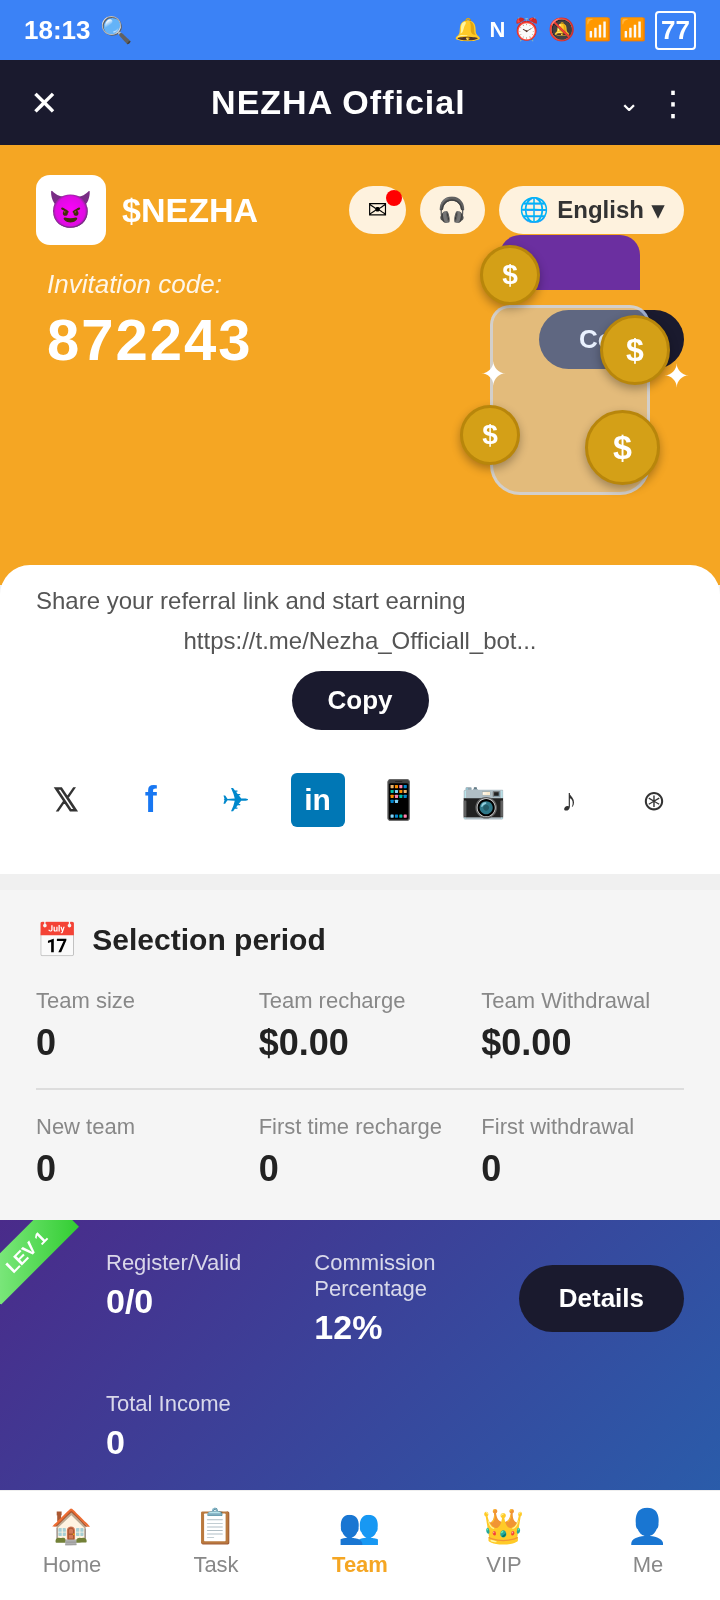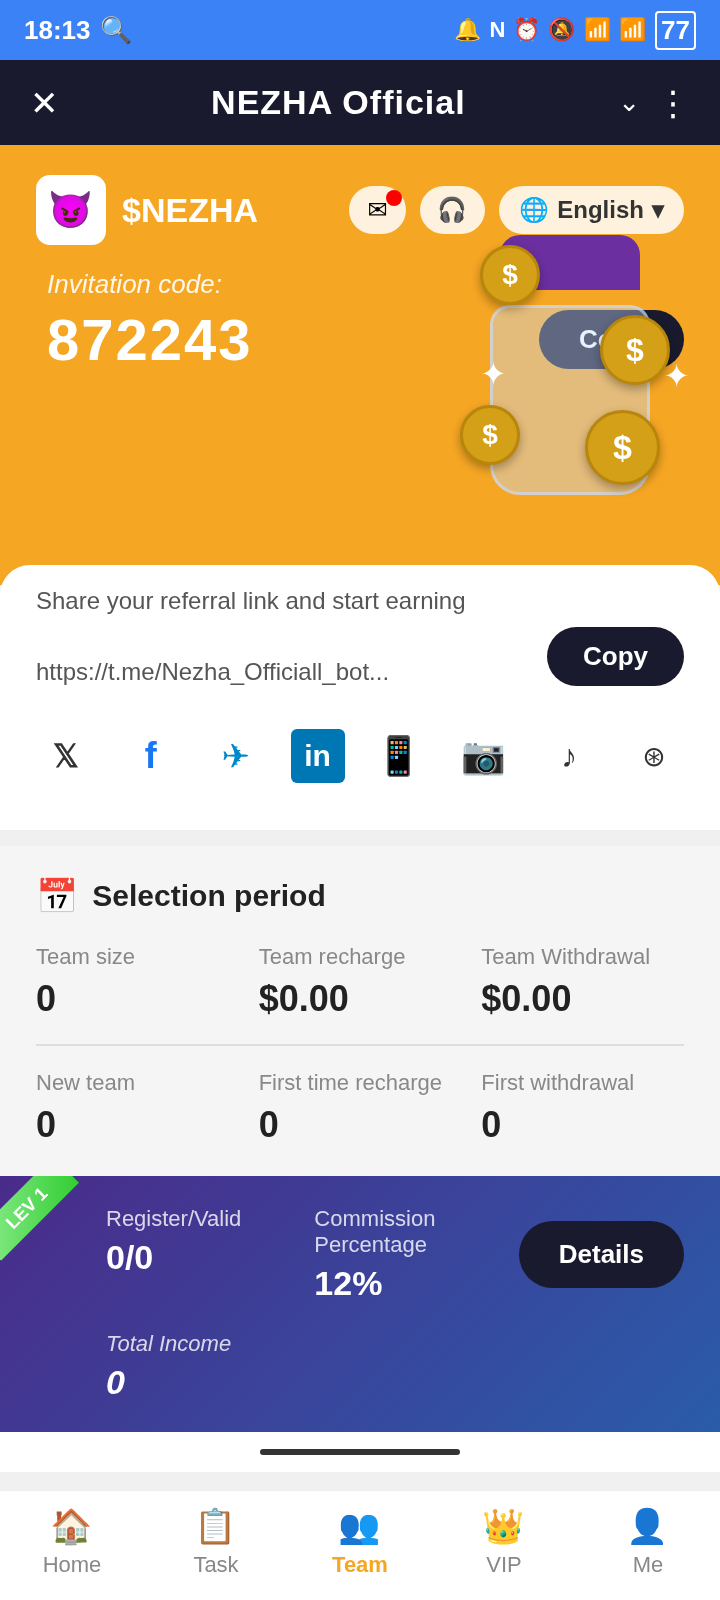--- a/index.html
+++ b/index.html
@@ -235,23 +235,24 @@
     .referral-section {
       background: white;
       border-radius: 30px 30px 0 0;
       margin-top: -20px;
       padding: 22px 36px 24px;
       position: relative;
       z-index: 2;
     }
     .referral-row {
       display: flex;
-      align-items: flex-end;
+      align-items: center;
       gap: 16px;
       margin-bottom: 30px;
+      flex-direction: column;
     }
     .referral-text {
       font-size: 24px;
       color: #555;
       flex: 1;
       overflow: hidden;
       text-overflow: ellipsis;
       white-space: nowrap;
     }
     .copy-btn-black {
@@ -552,21 +553,21 @@
         <div class="level-stat-value">0/0</div>
       </div>
       <div>
         <div class="level-stat-label">Commission Percentage</div>
         <div class="level-stat-value">12%</div>
       </div>
     </div>
     <button class="details-btn">Details</button>
   </div>
 
-  <div style="margin-left:70px;margin-top:28px;font-style:italic;">
+  <div style="margin-left:70px;margin-top:44px;">
     <div class="level-stat-label">Total Income</div>
     <div class="level-stat-value">0</div>
   </div>
 </div>
 
 <div style="height:150px;">
   <div class="home-indicator">
     <div class="home-indicator-bar"></div>
   </div>
 </div>

